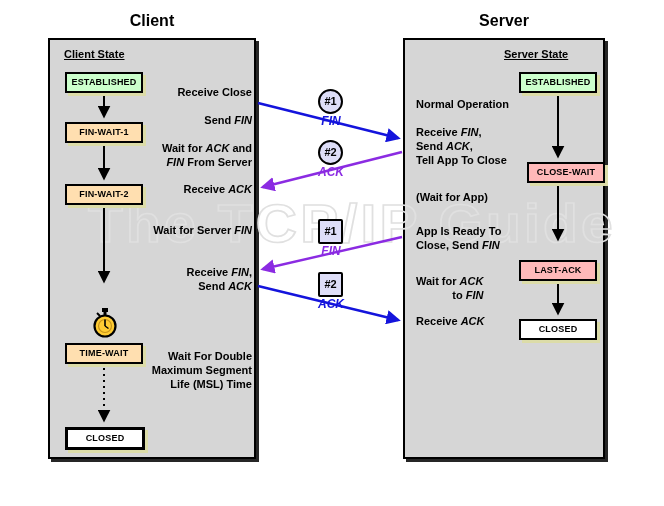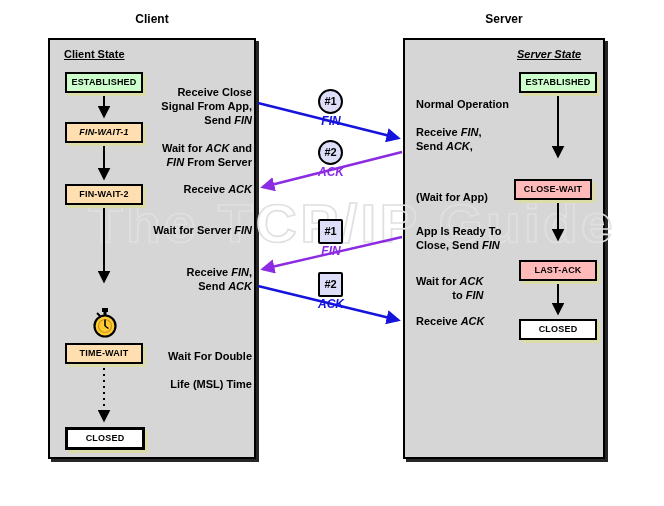--- a/index.html
+++ b/index.html
@@ -9,21 +9,21 @@
   }
   
   .panel{
     position:absolute;top:38px;height:421px;background:var(--panel-gray,#D6D6D6);
     border:2px solid #000;box-shadow:3px 3px 0 rgba(0,0,0,0.85);box-sizing:border-box;z-index:1;
   }
   #client-panel{left:48px;width:208px;}
   #server-panel{left:403px;width:202px;}
   
   .col-title{
-    position:absolute;top:12px;font-size:12px;font-weight:bold;color:#000;
+    position:absolute;top:12px;font-size:16px;font-weight:bold;color:#000;
     text-align:center;z-index:6;
   }
   #client-title{left:48px;width:208px;}
   #server-title{left:403px;width:202px;}
   .state-heading{
     position:absolute;top:48px;width:80px;text-align:left;font-size:11px;font-weight:bold;
     text-decoration:underline;color:#000;z-index:6;
   }
   
   .state-box{
@@ -78,42 +78,42 @@
   <text id="wm-text" x="88" y="242" textLength="528" lengthAdjust="spacingAndGlyphs">The TCP/IP Guide</text>
 </svg>
 
 <div class="col-title" id="client-title">Client</div>
 <div class="col-title" id="server-title">Server</div>
 
 <div class="panel" id="client-panel"></div>
 <div class="panel" id="server-panel"></div>
 
 <div class="state-heading" style="left:64px;">Client State</div>
-<div class="state-heading" style="left:517px;font-style:italic;">Server State</div>
+<div class="state-heading" style="left:504px;">Server State</div>
 
 <div class="state-box st-green" style="left:65px;top:72px;">ESTABLISHED</div>
-<div class="state-box st-peach" style="left:65px;top:122px;font-style:italic;">FIN-WAIT-1</div>
+<div class="state-box st-peach" style="left:65px;top:122px;">FIN-WAIT-1</div>
 <div class="state-box st-peach" style="left:65px;top:184px;">FIN-WAIT-2</div>
 <div class="state-box st-peach" style="left:65px;top:301px;margin-top:42px;">TIME-WAIT</div>
 <div class="state-box st-white" style="left:65px;top:427px;border-width:3px;">CLOSED</div>
 
 <div class="state-box st-green" style="left:519px;top:72px;">ESTABLISHED</div>
-<div class="state-box st-pink" style="left:514px;top:162px;margin-top:17px;">CLOSE-WAIT</div>
+<div class="state-box st-pink" style="left:527px;top:162px;">CLOSE-WAIT</div>
 <div class="state-box st-pink" style="left:519px;top:245px;margin-top:15px;">LAST-ACK</div>
 <div class="state-box st-white" style="left:519px;top:319px;">CLOSED</div>
 
-<div class="ann right" style="top:85px;"><span>Receive Close</span><br><span>Signal From App,</span><br><span>Send </span><span class="it">FIN</span></div>
+<div class="ann right" style="top:85px;"><span>Receive Close</span><br><br><span>Send </span><span class="it">FIN</span></div>
 <div class="ann right" style="top:141px;"><span>Wait for </span><span class="it">ACK</span><span> and</span><br><span class="it">FIN</span><span> From Server</span></div>
 <div class="ann right" style="top:182px;"><span>Receive </span><span class="it">ACK</span></div>
 <div class="ann right" style="top:223px;"><span>Wait for Server </span><span class="it">FIN</span></div>
 <div class="ann right" style="top:265px;"><span>Receive </span><span class="it">FIN</span><span>,</span><br><span>Send </span><span class="it">ACK</span></div>
-<div class="ann right" style="top:349px;"><span>Wait For Double</span><br><br><span>Life (MSL) Time</span></div>
+<div class="ann right" style="top:349px;"><span>Wait For Double</span><br><span>Maximum Segment</span><br><span>Life (MSL) Time</span></div>
 
 <div class="ann left" style="top:97px;"><span>Normal Operation</span></div>
-<div class="ann left" style="top:125px;"><span>Receive </span><span class="it">FIN</span><span>,</span><br><span>Send </span><span class="it">ACK</span><span>,</span><br></div>
+<div class="ann left" style="top:125px;"><span>Receive </span><span class="it">FIN</span><span>,</span><br><span>Send </span><span class="it">ACK</span><span>,</span><br><span>Tell App To Close</span></div>
 <div class="ann left" style="top:190px;"><span>(Wait for App)</span></div>
 <div class="ann left" style="top:224px;"><span>App Is Ready To</span><br><span>Close, Send </span><span class="it">FIN</span></div>
 <div class="ann left" style="top:274px;text-align:right;"><span>Wait for </span><span class="it">ACK</span><br><span>to </span><span class="it">FIN</span></div>
 <div class="ann left" style="top:314px;"><span>Receive </span><span class="it">ACK</span></div>
 
 <div class="badge circle" style="top:89px;">#1</div>
 <div class="msg-label lbl-blue" style="top:114px;">FIN</div>
 <div class="badge circle" style="top:140px;">#2</div>
 <div class="msg-label lbl-purple" style="top:165px;">ACK</div>
 <div class="badge square" style="top:219px;">#1</div>

